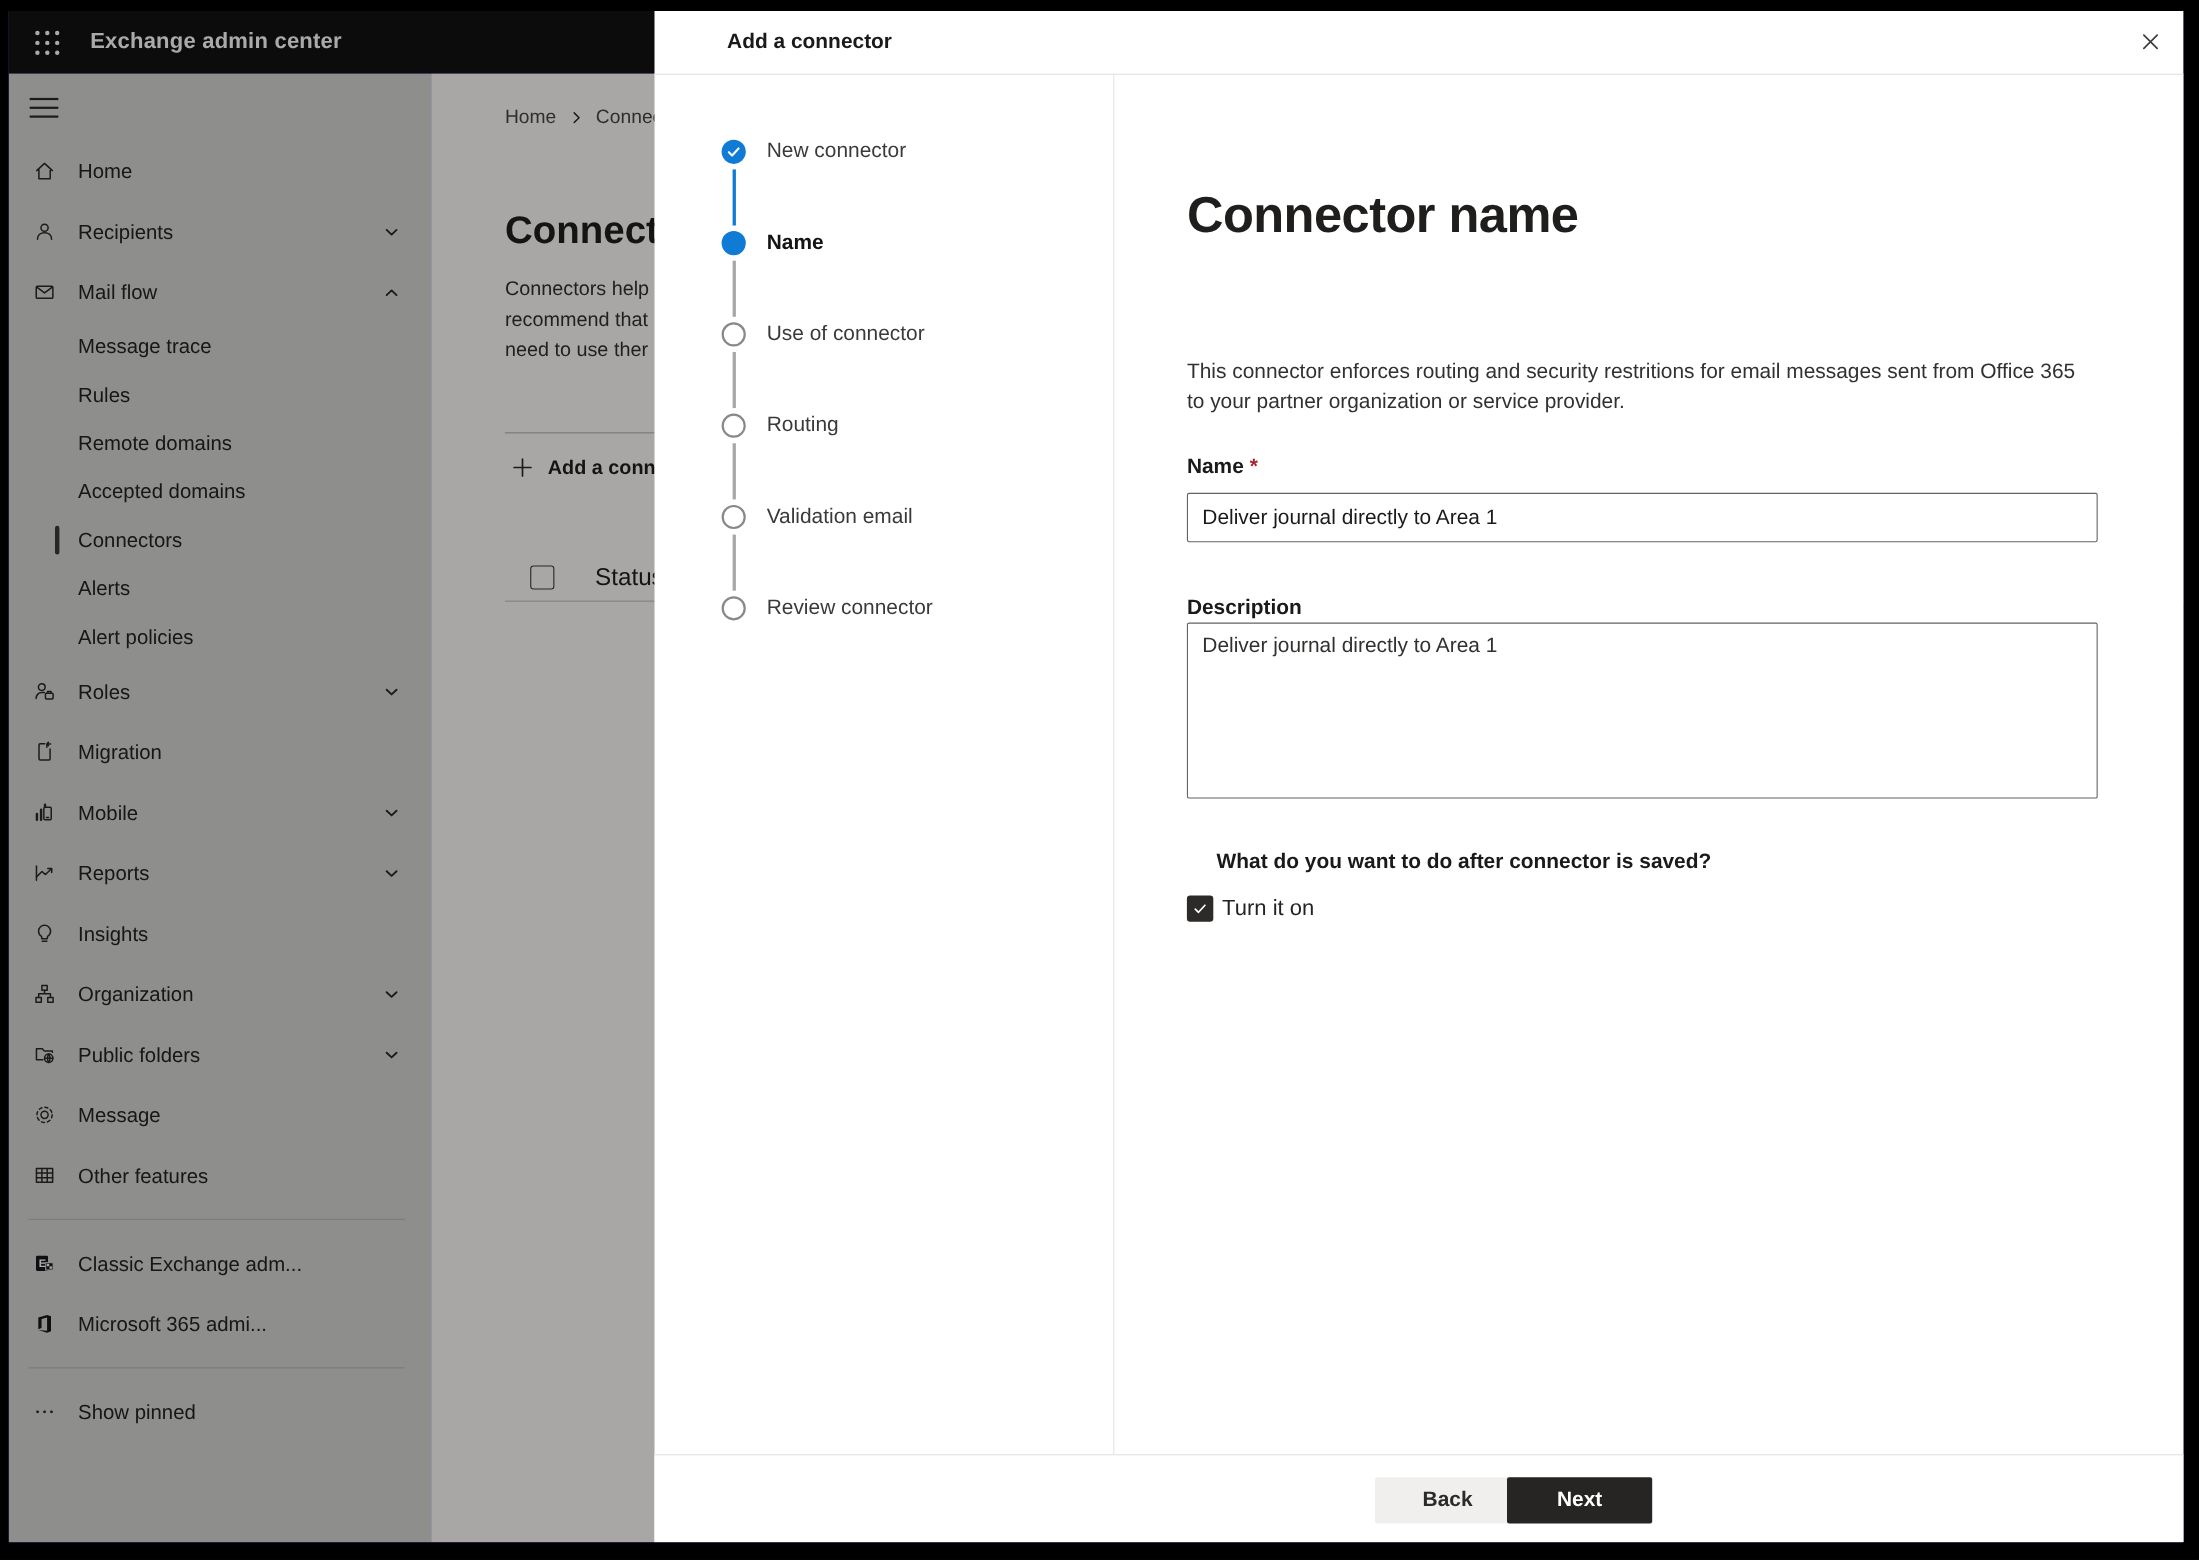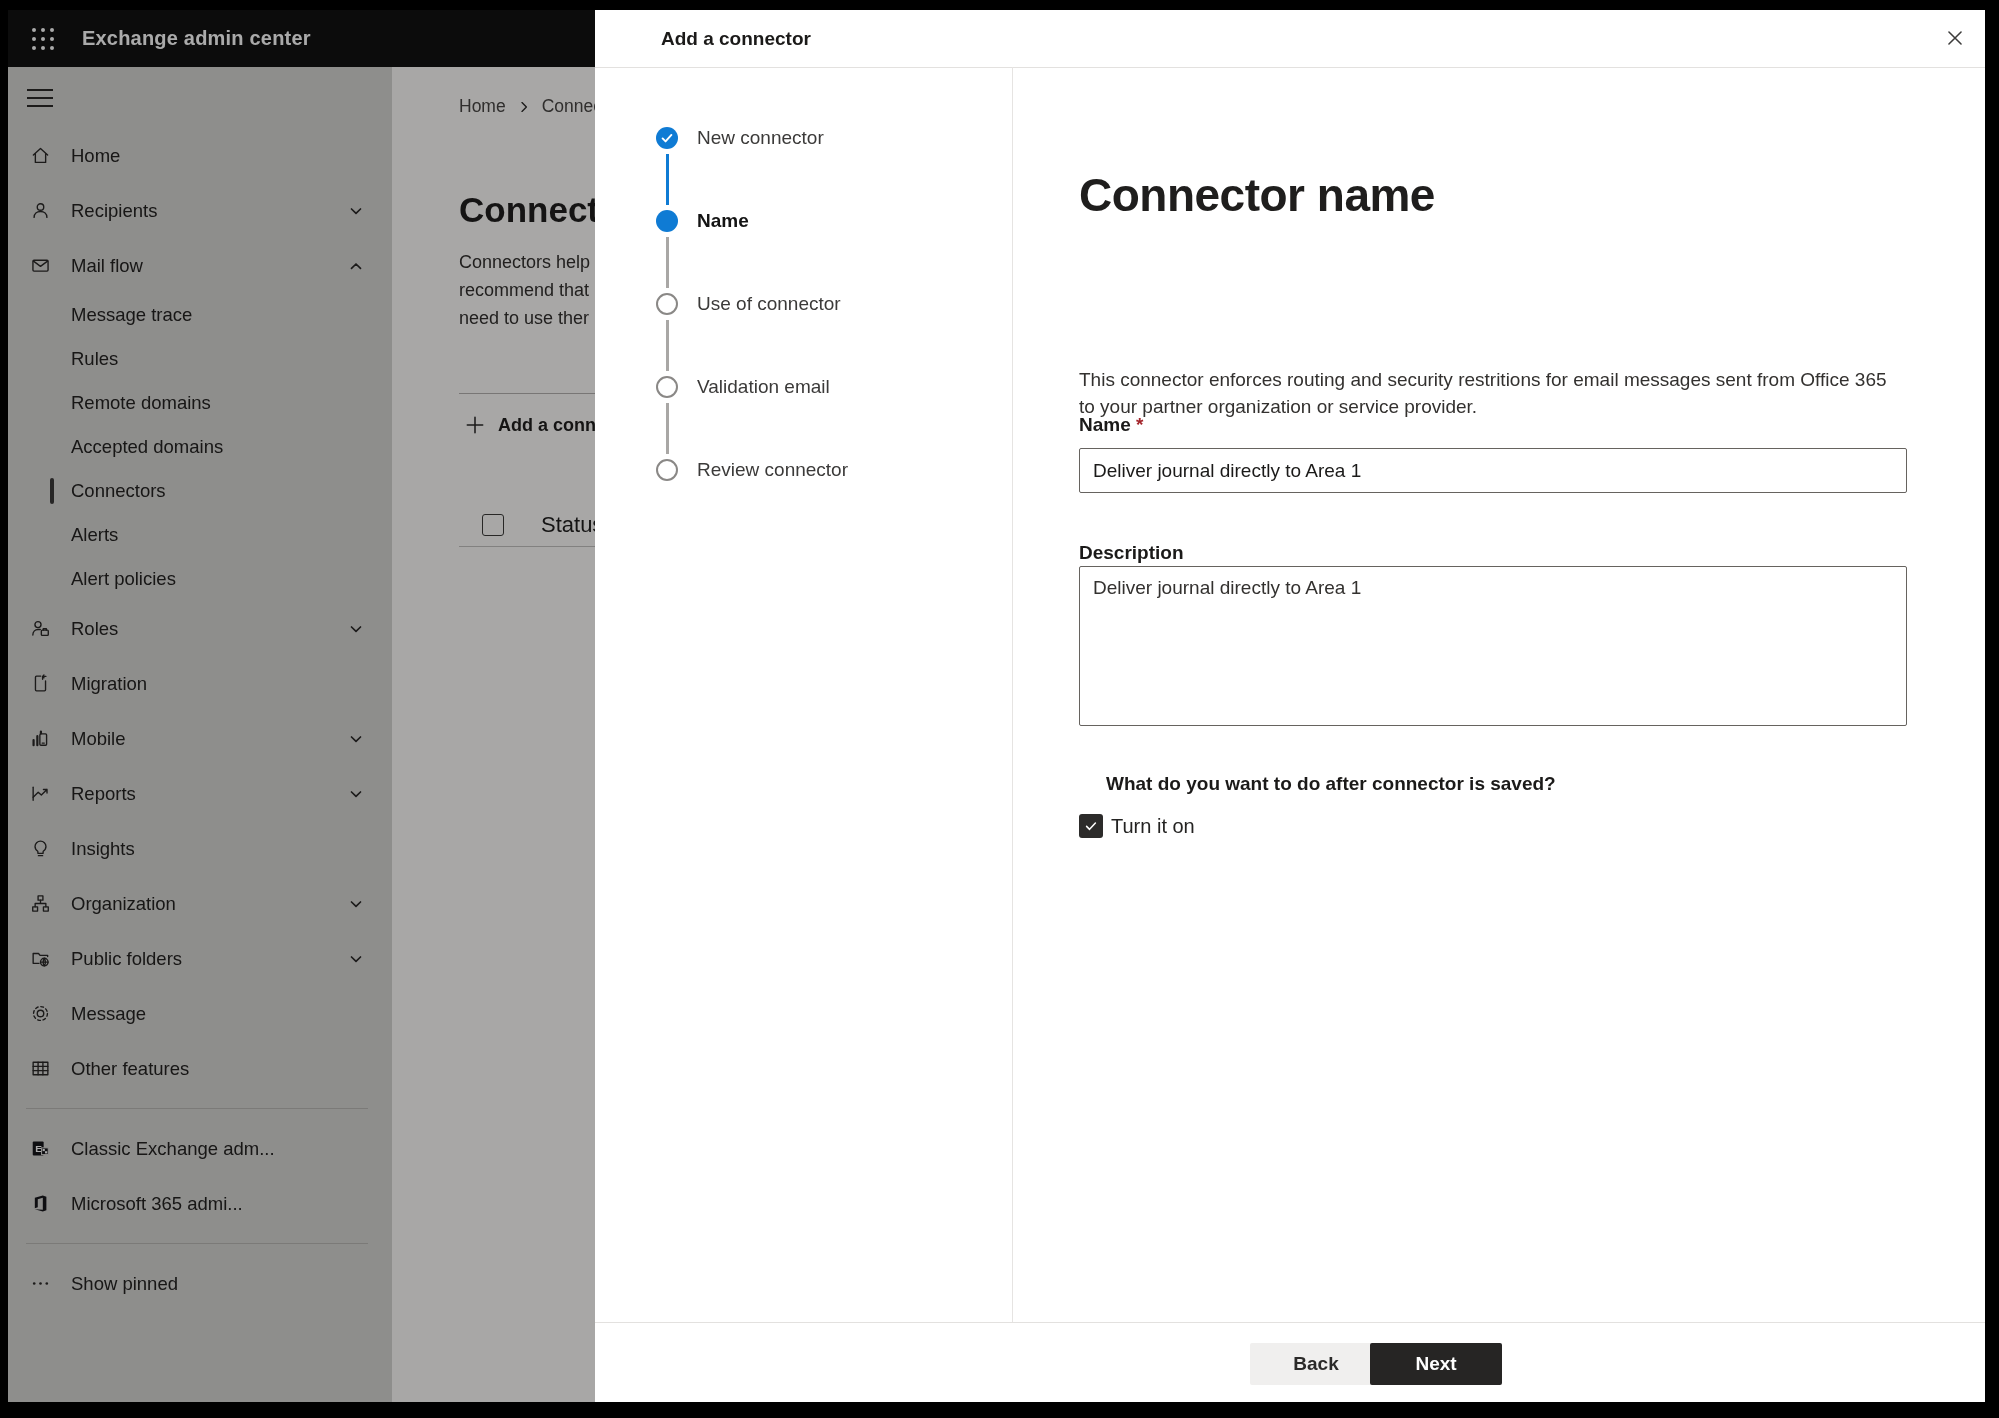--- a/index.html
+++ b/index.html
@@ -67,21 +67,21 @@
   .step.todo .dot{background:#fff;border:2px solid #8a8886;}
   .step .dot svg{position:absolute;left:3px;top:3px;}
   .step .s-label{position:absolute;left:41px;top:0;line-height:22px;font-size:19px;color:#3b3a39;white-space:nowrap;}
   .step.current .s-label{font-weight:700;color:#141414;}
   .step .s-line{position:absolute;left:9.5px;top:27px;width:3px;height:51px;background:#a9a7a5;}
   .step .s-line.blue{background:#0f7bd4;}
   .col-div{position:absolute;left:417px;top:57px;height:1256px;border-left:1px solid #e6e4e2;}
 
   .form{position:absolute;left:484px;top:0;width:830px;}
   .f-title{position:absolute;left:0;top:158px;font-size:46px;font-weight:700;color:#1f1e1d;letter-spacing:-.5px;white-space:nowrap;}
-  .f-desc{position:absolute;left:0;top:315px;width:820px;font-size:19px;line-height:27px;color:#33312f;margin-top:41px;}
+  .f-desc{position:absolute;left:0;top:315px;width:820px;font-size:19px;line-height:27px;color:#33312f;}
   .f-label{position:absolute;left:0;font-size:19px;font-weight:700;color:#1b1a19;}
   .req{color:#a4262c;font-weight:700;}
   .f-name-label{top:404px;}
   .f-input{position:absolute;left:0;top:438px;width:828px;height:45px;box-sizing:border-box;
            border:1px solid #66635f;border-radius:2px;padding:0 13px;font-size:19px;color:#1b1a19;
            font-family:"Liberation Sans",sans-serif;background:#fff;outline:none;}
   .f-desc-label{top:532px;}
   .f-textarea{position:absolute;left:0;top:556px;width:828px;height:160px;box-sizing:border-box;
            border:1px solid #66635f;border-radius:2px;padding:10px 13px;font-size:19px;color:#33312f;
            font-family:"Liberation Sans",sans-serif;background:#fff;resize:none;outline:none;}
@@ -398,20 +398,25 @@
         <span class="s-label">Name</span>
       </div>
       <div class="step todo">
         <span class="dot"></span>
         <span class="s-line"></span>
         <span class="s-label">Use of connector</span>
       </div>
       <div class="step todo">
         <span class="dot"></span>
         <span class="s-line"></span>
+        <span class="s-label">Routing</span>
+      </div>
+      <div class="step todo">
+        <span class="dot"></span>
+        <span class="s-line"></span>
         <span class="s-label">Validation email</span>
       </div>
       <div class="step todo">
         <span class="dot"></span>
         <span class="s-label">Review connector</span>
       </div>
     </div>
 
     <div class="col-div"></div>
 

